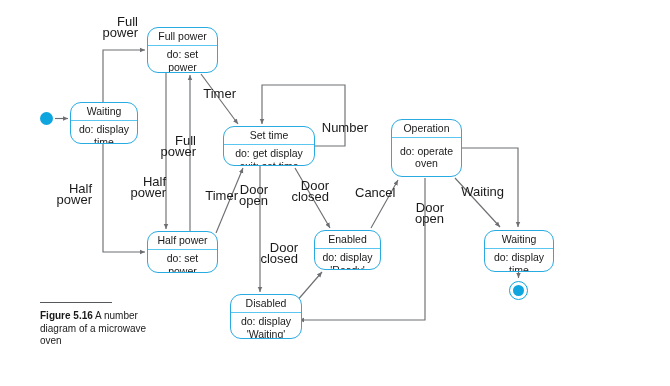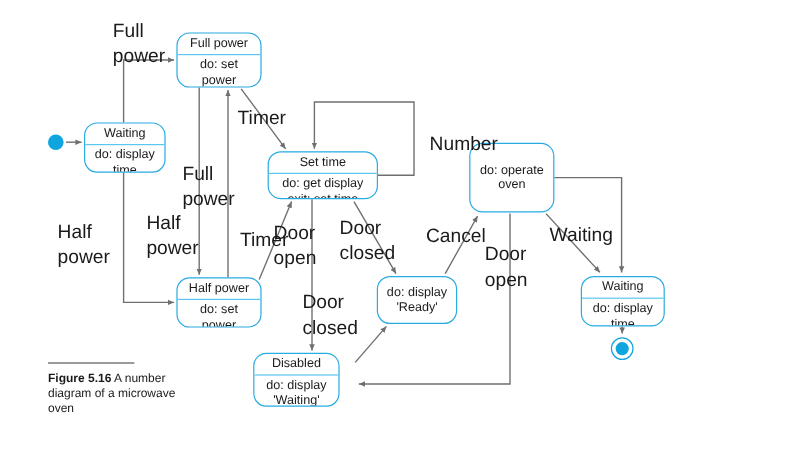--- a/index.html
+++ b/index.html
@@ -85,25 +85,25 @@
     top: 2.6px;
     width: 11px;
     height: 11px;
     border-radius: 50%;
     background: #0FA5DF;
   }
 
   
   .edge-label {
     position: absolute;
-    font-size: 16px;
-    line-height: 21px;
+    font-size: 13px;
+    line-height: 11px;
     color: #1a1a1a;
     white-space: pre-line;
-    text-align: left;
+    text-align: right;
   }
 
   
   #caption {
     position: absolute;
     left: 40px;
     top: 302px;
     width: 130px;
   }
   #caption-rule {
@@ -178,61 +178,63 @@
 time</div>
   </div>
 
   <div class="state" style="left:223px; top:126px; width:92px; height:40px;">
     <div class="state-name">Set time</div>
     <div class="state-body">do: get display
 exit: set time</div>
   </div>
 
   <div class="state" style="left:391px; top:119px; width:71px; height:58px;">
+    <div class="state-name">Operation</div>
     <div class="state-body">do: operate
 oven</div>
   </div>
 
   <div class="state" style="left:147px; top:231px; width:71px; height:42px;">
     <div class="state-name">Half power</div>
     <div class="state-body">do: set power
 = 300</div>
   </div>
 
   <div class="state" style="left:314px; top:230px; width:67px; height:40px;">
+    <div class="state-name">Enabled</div>
     <div class="state-body">do: display
 'Ready'</div>
   </div>
 
   <div class="state" style="left:484px; top:230px; width:70px; height:42px;">
     <div class="state-name">Waiting</div>
     <div class="state-body">do: display
 time</div>
   </div>
 
-  <div class="state" style="left:211px; top:294px; width:72px; height:45px;">
+  <div class="state" style="left:230px; top:294px; width:72px; height:45px;">
     <div class="state-name">Disabled</div>
     <div class="state-body">do: display
 'Waiting'</div>
   </div>
 
   <div class="initial-state" style="left:40px; top:112px;"></div>
   <div class="final-state" style="left:509px; top:281px;"></div>
 
   <div class="edge-label" style="left:94px; top:16px; width:44px;">Full
 power</div>
   <div class="edge-label" style="left:48px; top:183px; width:44px;">Half
 power</div>
   <div class="edge-label" style="left:152px; top:135px; width:44px;">Full
 power</div>
   <div class="edge-label" style="left:122px; top:176px; width:44px;">Half
 power</div>
   <div class="edge-label" style="left:198px; top:88px; width:38px;">Timer</div>
   <div class="edge-label" style="left:200px; top:190px; width:38px;">Timer</div>
-  <div class="edge-label" style="left:318px; top:110px; width:50px;margin-left:40px;">Number</div>
+  <div class="edge-label" style="left:318px; top:122px; width:50px;">Number</div>
   <div class="edge-label" style="left:228px; top:184px; width:40px;">Door
 open</div>
   <div class="edge-label" style="left:283px; top:180px; width:46px;">Door
 closed</div>
   <div class="edge-label" style="left:252px; top:242px; width:46px;">Door
 closed</div>
   <div class="edge-label" style="left:355px; top:187px; width:34px;">Cancel</div>
   <div class="edge-label" style="left:404px; top:202px; width:40px;">Door
 open</div>
   <div class="edge-label" style="left:458px; top:186px; width:46px;">Waiting</div>

